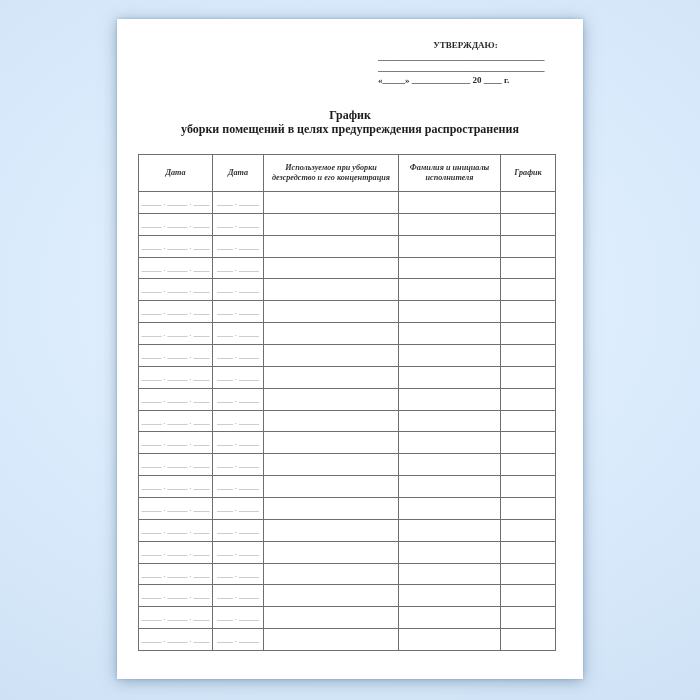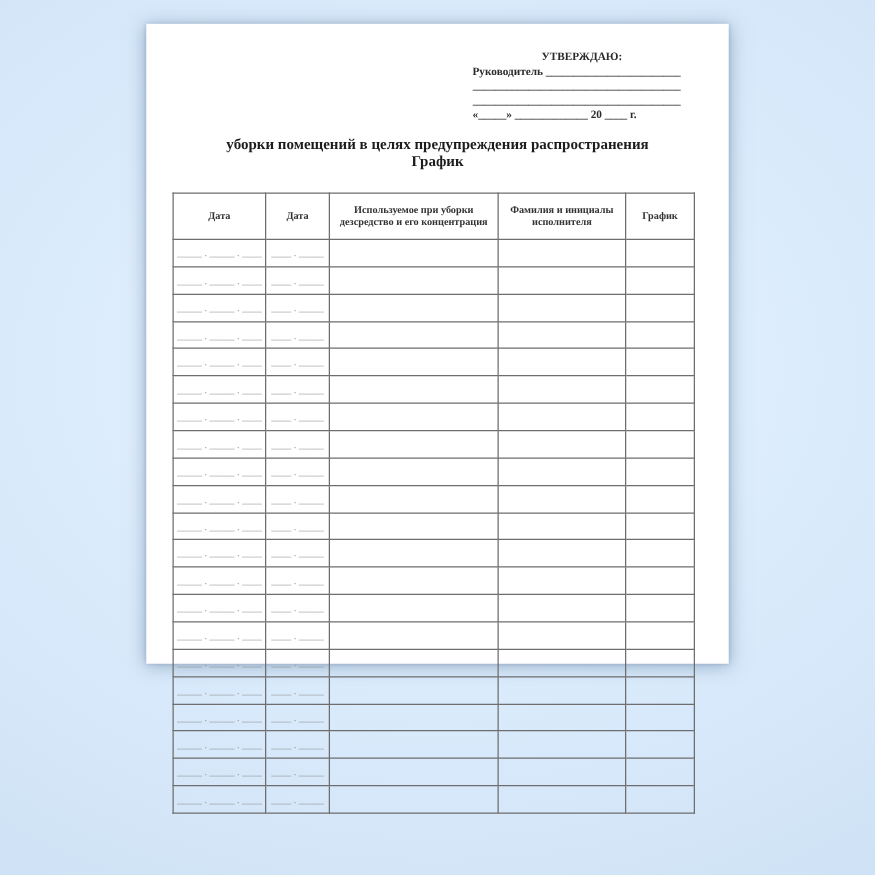--- a/index.html
+++ b/index.html
@@ -12,21 +12,21 @@
   }
   body {
     background: radial-gradient(90% 70% at 50% 42%, #eaf4fe 0%, #daebfc 52%, #cfe2f5 100%);
     position: relative;
   }
   .page {
     position: absolute;
     left: 117px;
     top: 19px;
     width: 466px;
-    height: 512px;
+    height: 660px;
     background: #ffffff;
     box-shadow: 0 2px 14px rgba(88, 118, 150, 0.55), 0 0 3px rgba(88, 118, 150, 0.35);
   }
   .approve {
     position: absolute;
     top: 21px;
     left: 261px;
     width: 175px;
     font-size: 9px;
     line-height: 11.6px;
@@ -49,20 +49,21 @@
     font-weight: bold;
     color: #1c1c1c;
   }
   table.sched {
     position: absolute;
     top: 135px;
     left: 21px;
     width: 417px;
     border-collapse: collapse;
     table-layout: fixed;
+    font-style: italic;
   }
   table.sched th, table.sched td {
     border: 1px solid #6e6e6e;
     padding: 0 2px;
     overflow: hidden;
   }
   table.sched th {
     height: 36px;
     font-size: 8.2px;
     line-height: 9.8px;
@@ -85,29 +86,28 @@
   .col-name  { width: 102px; }
   .col-sign  { width: 55px; }
 </style>
 </head>
 <body>
 
 <div class="page">
 
   <div class="approve">
     <div class="ap-line1">УТВЕРЖДАЮ:</div>
-    <div class="ap-line2"><span>Руководитель</span> <span>________________________</span></div>
     <div class="ap-blankline">_____________________________________</div>
     <div class="ap-blankline">_____________________________________</div>
     <div class="ap-dateline">«_____» _____________ 20 ____ г.</div>
   </div>
 
   <div class="title">
+    <div>График</div>
     <div>уборки помещений в целях предупреждения распространения</div>
-    <div>График</div>
   </div>
 
   <table class="sched">
     <colgroup>
       <col class="col-date">
         <col class="col-time">
         <col class="col-dis">
         <col class="col-name">
         <col class="col-sign">
     </colgroup>

